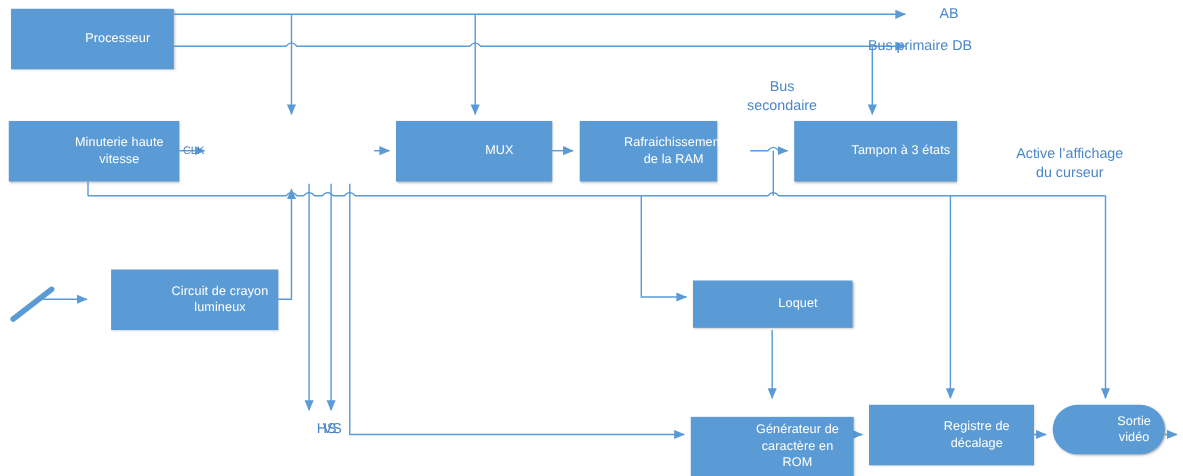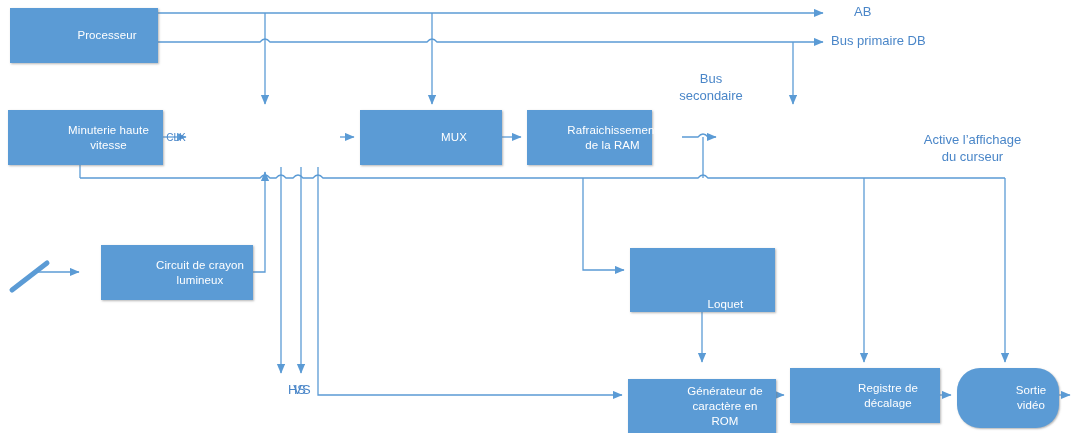--- a/index.html
+++ b/index.html
@@ -103,46 +103,49 @@
 
   <div class="node" style="left:360px;top:110px;width:142px;height:55px;">
     <span>MUX</span>
   </div>
 
   <div class="node" style="left:527px;top:110px;width:125px;height:55px;">
     <span>Rafraichissement de la
 RAM</span>
   </div>
 
+  <div class="node" style="left:722px;top:110px;width:148px;height:55px;">
+    <span>Tampon à 3 états</span>
+  </div>
 
   <div class="node" style="left:85px;top:245px;width:152px;height:55px;margin-left:16px;">
     <span>Circuit de crayon
 lumineux</span>
   </div>
 
-  <div class="node" style="left:630px;top:248px;width:145px;height:64px;align-items:flex-end;">
+  <div class="node" style="left:630px;top:255px;width:145px;height:43px;">
     <span>Loquet</span>
   </div>
 
   <div class="node" style="left:628px;top:379px;width:148px;height:55px;">
     <span>Générateur de caractère
 en ROM</span>
   </div>
 
   <div class="node" style="left:790px;top:368px;width:150px;height:55px;">
     <span>Registre de décalage</span>
   </div>
 
-  <div class="node" style="left:957px;top:368px;width:102px;height:60px;border-radius:23px;">
+  <div class="node" style="left:957px;top:368px;width:102px;height:45px;border-radius:23px;">
     <span>Sortie vidéo</span>
   </div>
 
   <div class="caption left" style="left:831px;top:3px;width:60px;margin-left:23px;">AB</div>
 
-  <div class="caption left" style="left:831px;top:32px;width:170px;">Bus primaire DB</div>
+  <div class="caption left" style="left:789px;top:32px;width:170px;">Bus primaire DB</div>
 
   <div class="caption" style="left:651px;top:70px;width:120px;">Bus
 secondaire</div>
 
   <div class="caption" style="left:880px;top:131px;width:185px;">Active l’affichage
 du curseur</div>
 
   <div class="caption tiny" style="left:161px;top:129px;width:30px;">CLK</div>
 
   <div class="caption" style="left:284px;top:381px;width:26px;">HS</div>

